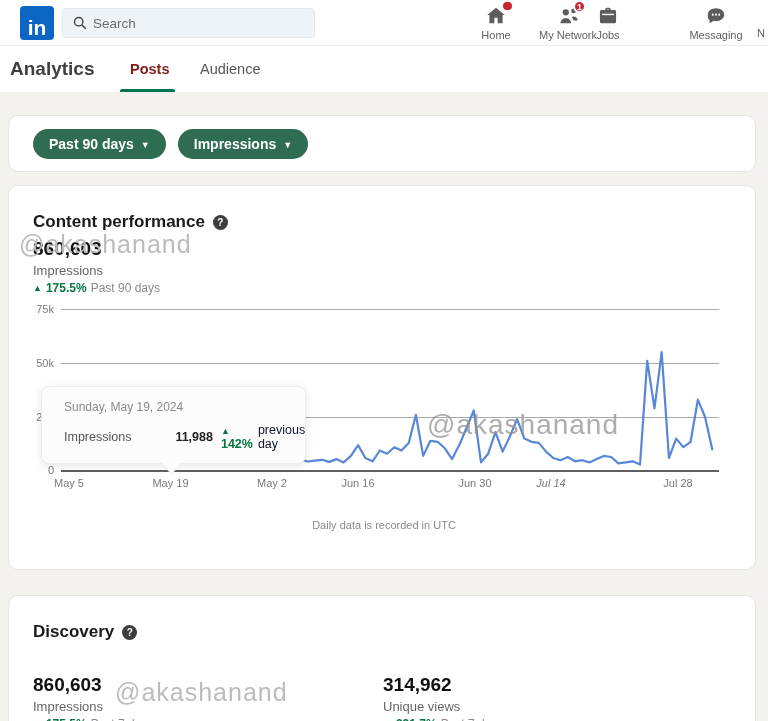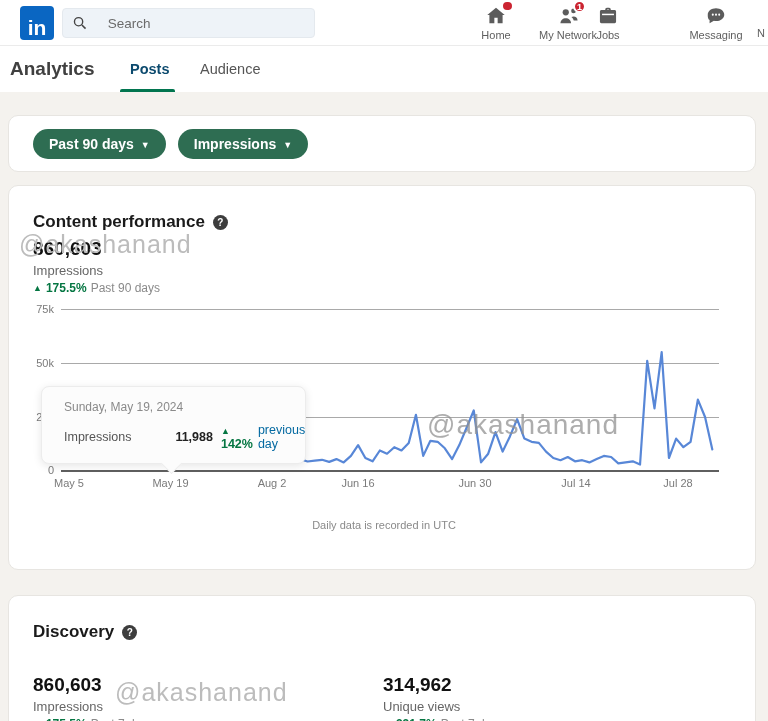--- a/index.html
+++ b/index.html
@@ -5,38 +5,38 @@
   * { margin:0; padding:0; box-sizing:border-box; }
   html,body { width:768px; height:721px; overflow:hidden; }
   body { font-family:"Liberation Sans","DejaVu Sans",sans-serif; background:#f4f2ee; color:#1f1f1f; }
 
   
   .topnav { position:relative; height:46px; background:#fff; border-bottom:1px solid #ebebeb; }
   .logo { position:absolute; left:20px; top:6px; width:34px; height:34px; background:#0a66c2;
           border-radius:4px; color:#fff; font-weight:bold; font-size:21px; display:flex;
           align-items:flex-end; justify-content:center; padding-bottom:2px; line-height:1; }
   .searchbox { position:absolute; left:62px; top:8px; width:253px; height:30px; background:#eef3f8;
-               border:1px solid #e4e9ee; border-radius:4px; display:flex; align-items:center; padding:0 10px; gap:21px; }
+               border:1px solid #e4e9ee; border-radius:4px; display:flex; align-items:center; padding:0 10px; gap:6px; }
   .searchbox input { border:none; outline:none; background:transparent; font-size:13.5px; color:#444; width:200px;
                      font-family:"Liberation Sans","DejaVu Sans",sans-serif; }
   .searchbox input::placeholder { color:#6b6b6b; }
   .navitem { position:absolute; top:4px; width:72px; display:flex; flex-direction:column; align-items:center; cursor:pointer; }
   .navitem .ic { position:relative; width:24px; height:24px; display:flex; align-items:center; justify-content:center; }
   .navitem .lbl { font-size:11px; color:#5f5f5f; margin-top:1px; white-space:nowrap; }
   .badge { position:absolute; top:-4px; right:-6px; min-width:13px; height:13px; background:#cb2431;
            border:2px solid #fff; border-radius:8px; color:#fff; font-size:9px; font-weight:bold;
            display:flex; align-items:center; justify-content:center; padding:0 1px; }
   .badge.dot { width:12px; height:12px; }
   .nav-n { position:absolute; left:757px; top:27px; font-size:11px; color:#5f5f5f; }
 
   
   .subheader { position:relative; height:46px; background:#fff; }
   .page-title { position:absolute; left:10px; top:12px; font-size:19px; font-weight:bold; color:#404040; }
   .tab { position:absolute; top:15px; font-size:14.5px; cursor:pointer; }
-  .tab.posts { left:130px; color:#0c4a6e; font-weight:bold; }
+  .tab.posts { left:130px; color:#7f1d1d; font-weight:bold; }
   .tab.audience { left:200px; color:#555; }
   .tab-underline { position:absolute; left:120px; bottom:0; width:55px; height:3px; background:#01754f; border-radius:2px 2px 0 0; }
 
   
   .card { position:absolute; left:8px; width:748px; background:#fff; border:1px solid #e7e5e1; border-radius:10px; }
   .card-filters { top:115px; height:57px; display:flex; align-items:center; padding-left:24px; gap:12px; }
   .pill { background:#2e6d52; color:#fff; border:none; border-radius:16px; height:30px; padding:0 16px;
           font-size:14px; font-weight:bold; display:flex; align-items:center; gap:7px; cursor:pointer;
           font-family:"Liberation Sans","DejaVu Sans",sans-serif; }
   .pill .caret { font-size:9px; transform:translateY(1px); }
@@ -68,21 +68,21 @@
   
   .tooltip { position:absolute; left:-20px; top:57px; width:265px; background:#fcfcfc; border:1px solid #ececec;
              border-radius:8px; box-shadow:0 2px 8px rgba(0,0,0,.10); padding:13px 18px 12px 22px; z-index:5;margin-top:20px; }
   .tooltip:after { content:""; position:absolute; left:122px; bottom:-8px; width:14px; height:14px; background:#fcfcfc;
                    border-right:1px solid #ececec; border-bottom:1px solid #ececec; transform:rotate(45deg); }
   .tt-date { font-size:12px; color:#8a8a8a; }
   .tt-row { display:flex; align-items:center; margin-top:9px; font-size:12.5px; }
   .tt-label { color:#555; }
   .tt-value { font-weight:bold; color:#222; margin-left:44px; }
   .tt-delta { color:#057642; font-weight:bold; margin-left:8px; }
-  .tt-suffix { color:#0369a1; margin-left:5px; }
+  .tt-suffix { color:#0f172a; margin-left:5px; }
 
   
   .card-disc { top:595px; height:160px; padding:0 20px 0 24px; }
   .disc-stats { position:relative; display:flex; margin-top:26px; }
   .disc-col1 { width:350px; }
   .wm-disc { position:absolute; left:82px; top:10px; font-size:25px; }
 
   .icon-gray { fill:#5c5c5c; }
 </style>
 </head>
@@ -204,24 +204,24 @@
         <span class="tt-value">11,988</span>
         <span class="tt-delta"><span class="tri">▲</span> <span>142%</span></span>
         <span class="tt-suffix">previous day</span>
       </div>
     </div>
   </div>
 
   <div class="x-axis">
       <span class="x-label" style="left: 8px;">May 5</span>
       <span class="x-label" style="left: 109.5px;">May 19</span>
-      <span class="x-label" style="left: 211px;">Aug 2</span>
+      <span class="x-label" style="left: 211px;">May 2</span>
       <span class="x-label" style="left: 297px;">Jun 16</span>
       <span class="x-label" style="left: 414px;">Jun 30</span>
-      <span class="x-label" style="left: 515px;">Jul 14</span>
+      <span class="x-label" style="left: 490px; font-style: italic;">Jul 14</span>
       <span class="x-label" style="left: 617px;">Jul 28</span>
     </div>
 
   <div class="footnote">Daily data is recorded in UTC</div>
 </div>
 
 <div class="card card-disc">
   <div class="card-title">
     <span>Discovery</span>
     <span class="help">?</span>

